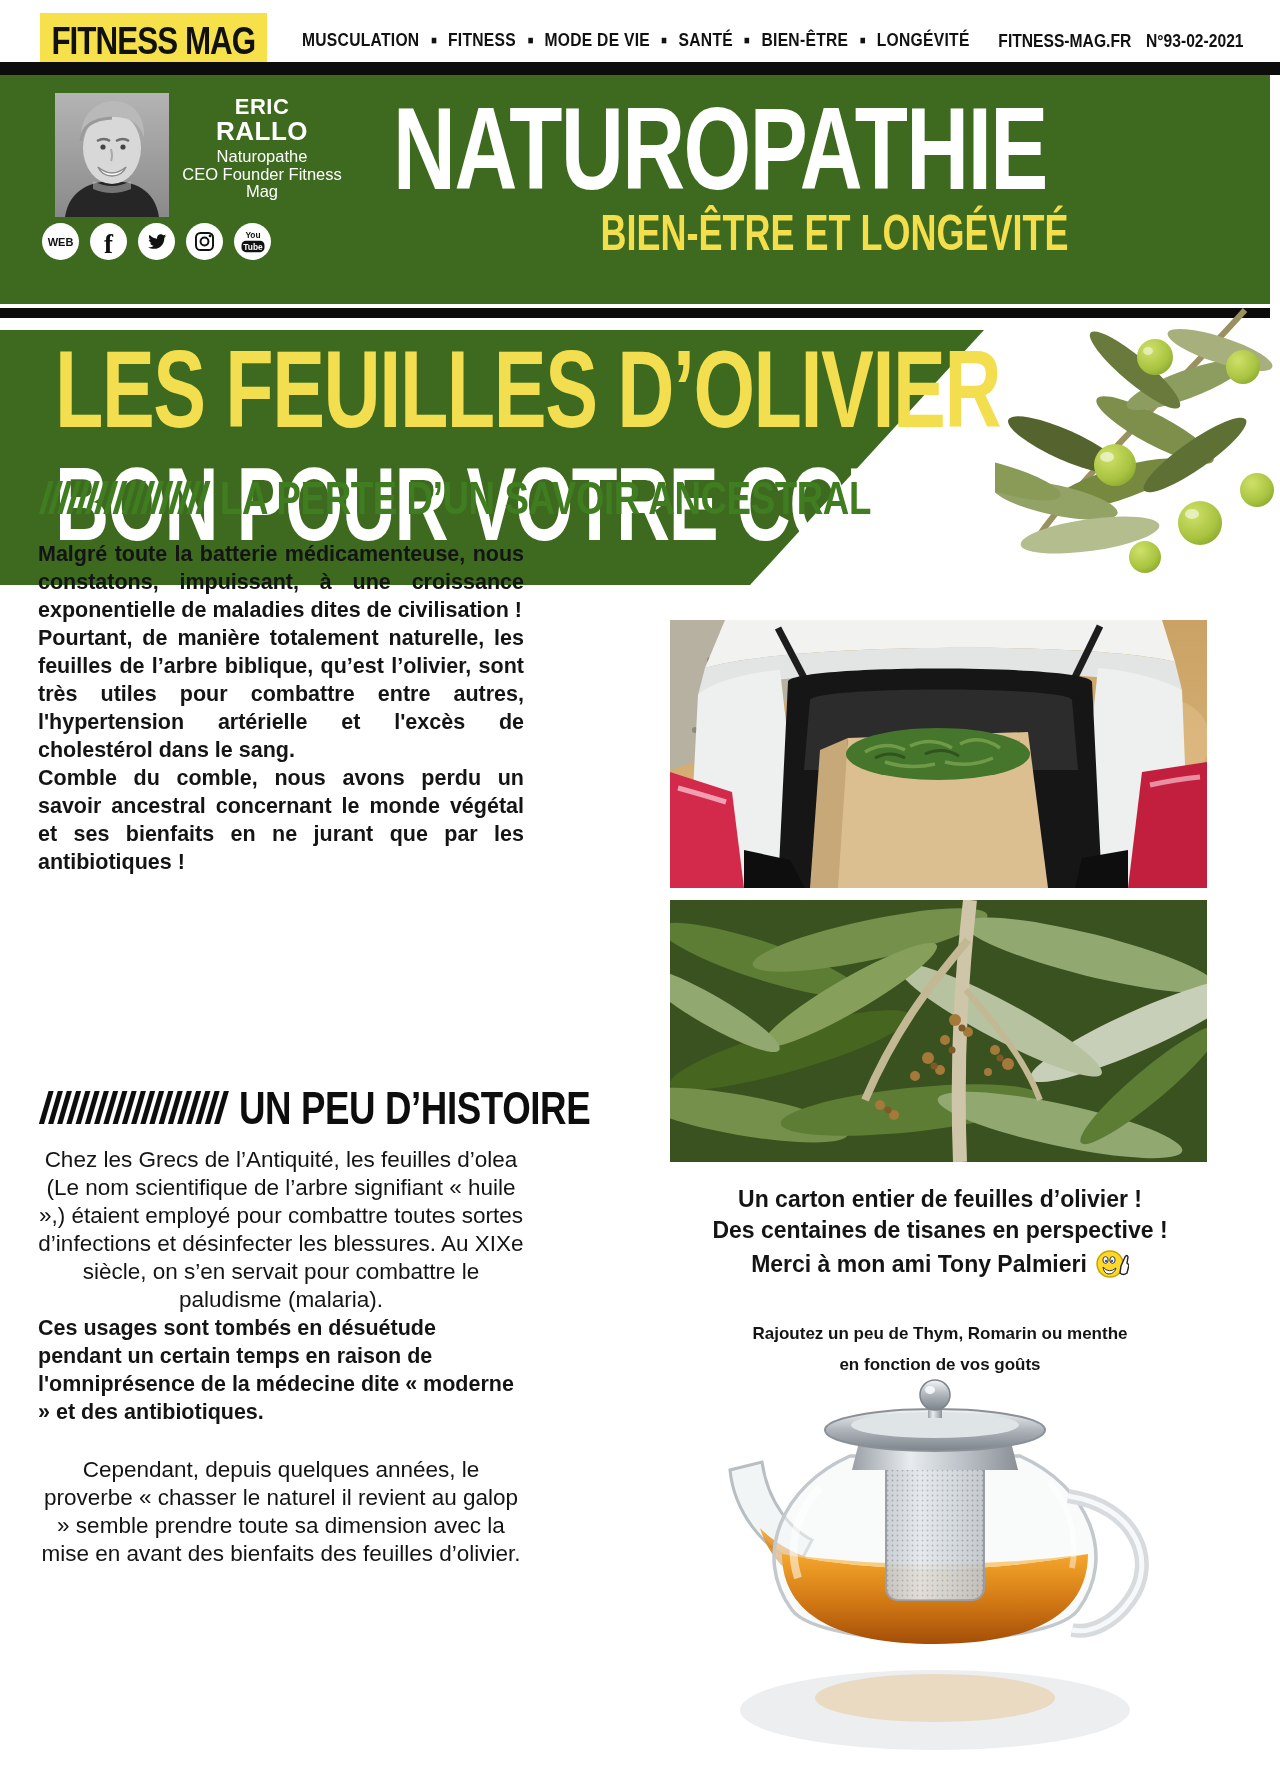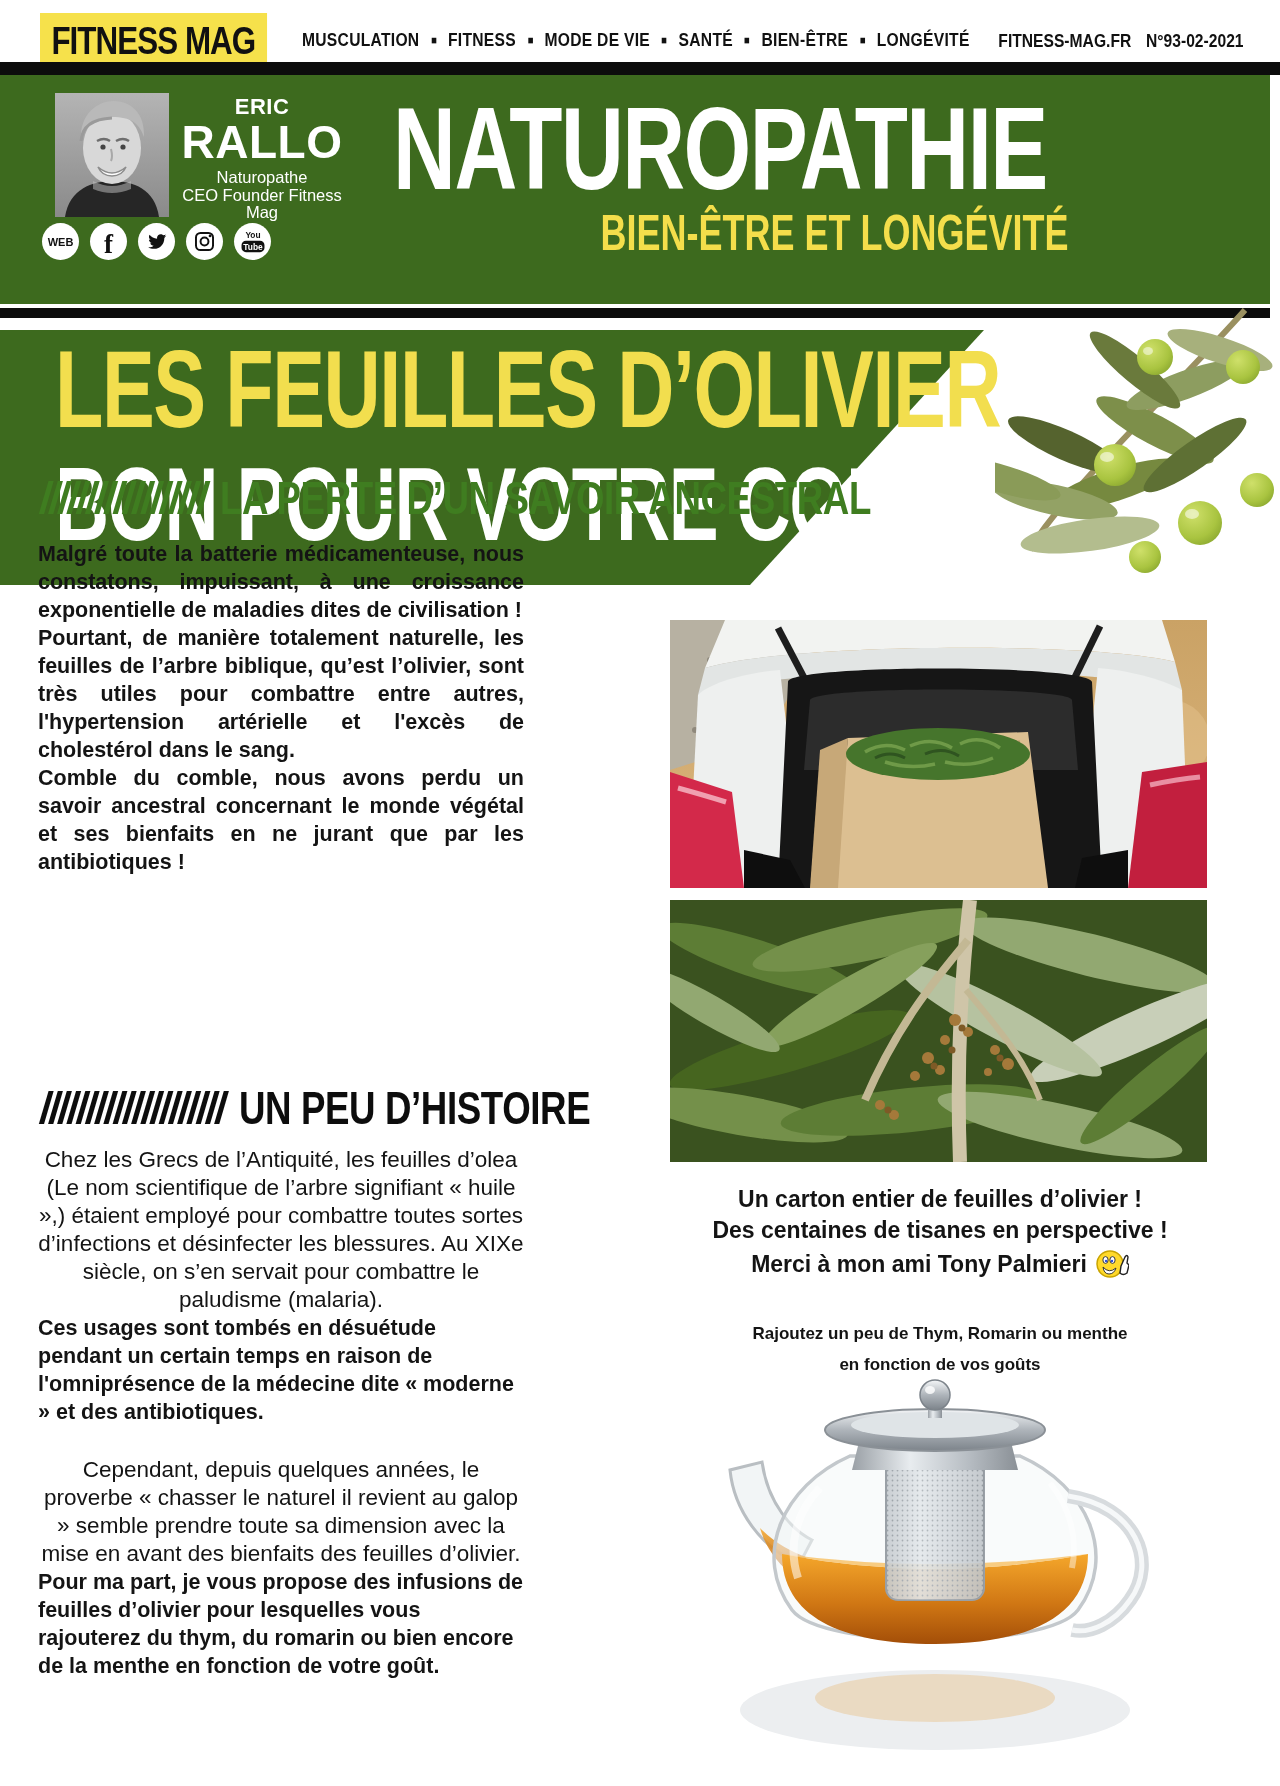--- a/index.html
+++ b/index.html
@@ -15,21 +15,21 @@
   .menu-bullet{width:5px;height:5px;background:#111;display:inline-block;flex:0 0 auto;}
   .mast-issue{position:absolute;right:36px;top:31px;display:flex;gap:16px;font-size:17px;
               font-weight:bold;transform:scale(.92,1.12);transform-origin:right center;white-space:nowrap;}
   
   .bar-top{position:absolute;left:0;top:62px;width:1280px;height:13px;background:#0c0c0c;}
   .green-header{position:absolute;left:0;top:75px;width:1270px;height:229px;background:#3d6a1e;}
   .bar-bottom{position:absolute;left:0;top:308px;width:1270px;height:10px;background:#0c0c0c;}
   .author-photo{position:absolute;left:55px;top:18px;width:114px;height:124px;background:#999;}
   .author-block{position:absolute;left:172px;top:20px;width:180px;text-align:center;color:#fff;line-height:1.05;}
   .author-first{font-size:22px;font-weight:bold;letter-spacing:.5px;}
-  .author-last{font-size:46px;font-weight:bold;letter-spacing:.5px;}
+  .author-last{font-size:26px;font-weight:bold;letter-spacing:.5px;}
   .author-role{font-size:16.5px;margin-top:3px;}
   .author-role2{font-size:16.5px;}
   .socials{position:absolute;left:42px;top:148px;display:flex;gap:11px;}
   .soc{width:37px;height:37px;border-radius:50%;background:#fff;display:flex;align-items:center;
        justify-content:center;overflow:hidden;}
   .soc .weblbl{font-size:11px;font-weight:bold;color:#111;}
   .soc .flbl{font-family:"Liberation Serif",serif;font-size:27px;font-weight:bold;color:#111;
              margin-top:6px;}
   .hdr-title{position:absolute;left:220px;top:96px;width:1000px;text-align:center;color:#fff;
              font-size:116px;font-weight:bold;line-height:.92;letter-spacing:-2px;
@@ -219,21 +219,20 @@
 
   <div class="sect sect2">
     <span class="slashes">////////////////////</span>
     <span class="sect-title">UN PEU D’HISTOIRE</span>
   </div>
 
   <div class="col-left histcol">
     <p class="reg">Chez les Grecs de l’Antiquité, les feuilles d’olea (Le nom scientifique de l’arbre signifiant « huile »,) étaient employé pour combattre toutes sortes d’infections et désinfecter les blessures. Au XIXe siècle, on s’en servait pour combattre le paludisme (malaria).</p>
     <p>Ces usages sont tombés en désuétude pendant un certain temps en raison de l'omniprésence de la médecine dite « moderne » et des antibiotiques.</p>
     <p class="reg gap-top">Cependant, depuis quelques années, le proverbe « chasser le naturel il revient au galop » semble prendre toute sa dimension avec la mise en avant des bienfaits des feuilles d’olivier.</p>
-    <p>Pour ma part, je vous propose des infusions de feuilles d’olivier pour lesquelles vous rajouterez du thym, du romarin ou bien encore de la menthe en fonction de votre goût.</p>
   </div>
 
   <div class="photo photo-trunk">
     <svg width="537" height="268" viewBox="0 0 537 268">
       <defs>
         <linearGradient id="sand" x1="0" y1="0" x2="0" y2="1">
           <stop offset="0" stop-color="#caa265"></stop>
             <stop offset="1" stop-color="#dcb77f"></stop>
         </linearGradient>
       </defs>

